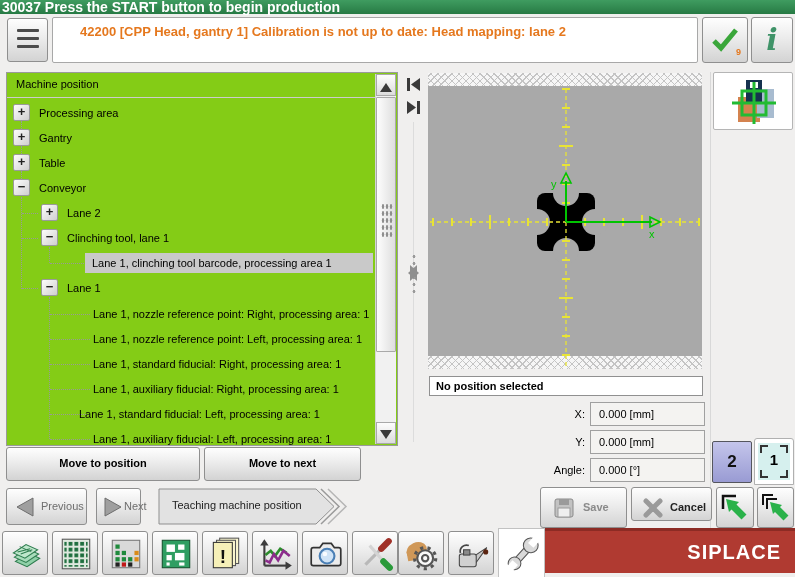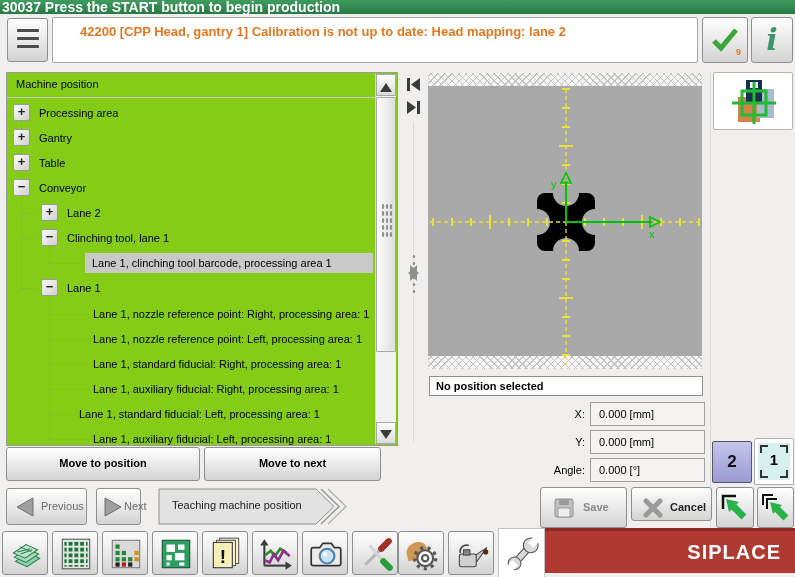--- a/index.html
+++ b/index.html
@@ -102,21 +102,21 @@
   .savebtn { left:540px; top:487px; width:87px; height:41px; }
   .cancelbtn { left:631px; top:487px; width:81px; height:34px; }
   .btnlabel { position:absolute; font-weight:bold; font-size:11px; top:13px; }
   .savebtn .btnlabel { left:42px; color:#8a8a8a; }
   .cancelbtn .btnlabel { left:38px; color:#222; }
   .exit1 { left:716px; top:487px; width:38px; height:41px; }
   .exit2 { left:757px; top:487px; width:37px; height:41px; }
 
   
   .movepos { left:6px; top:447px; width:194px; height:34px; }
-  .movenext { left:204px; top:447px; width:177px; height:34px; }
+  .movenext { left:204px; top:447px; width:157px; height:34px; }
   .movebtn-label { position:absolute; width:100%; text-align:center; top:9px; font-weight:bold; font-size:11px; color:#000; }
 
   
   .prevbtn { left:6px; top:488px; width:81px; height:37px; }
   .nextbtn { left:96px; top:488px; width:45px; height:37px; }
   .navtxt { position:absolute; top:11px; font-size:11px; color:#6e6e6e; }
   .wizard { position:absolute; left:158px; top:488px; width:200px; height:37px; }
   .wizard .wtxt { position:absolute; left:14px; top:11px; font-size:11px; color:#222; }
 
   

